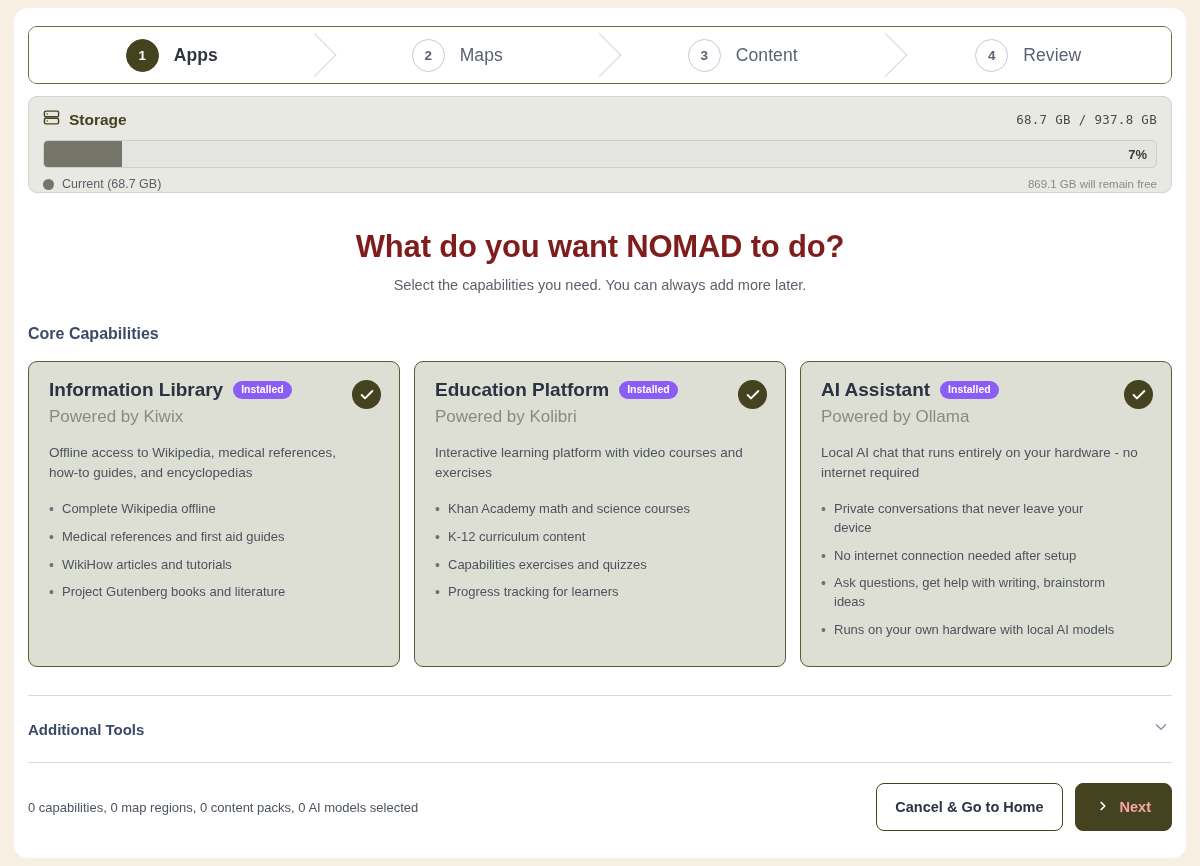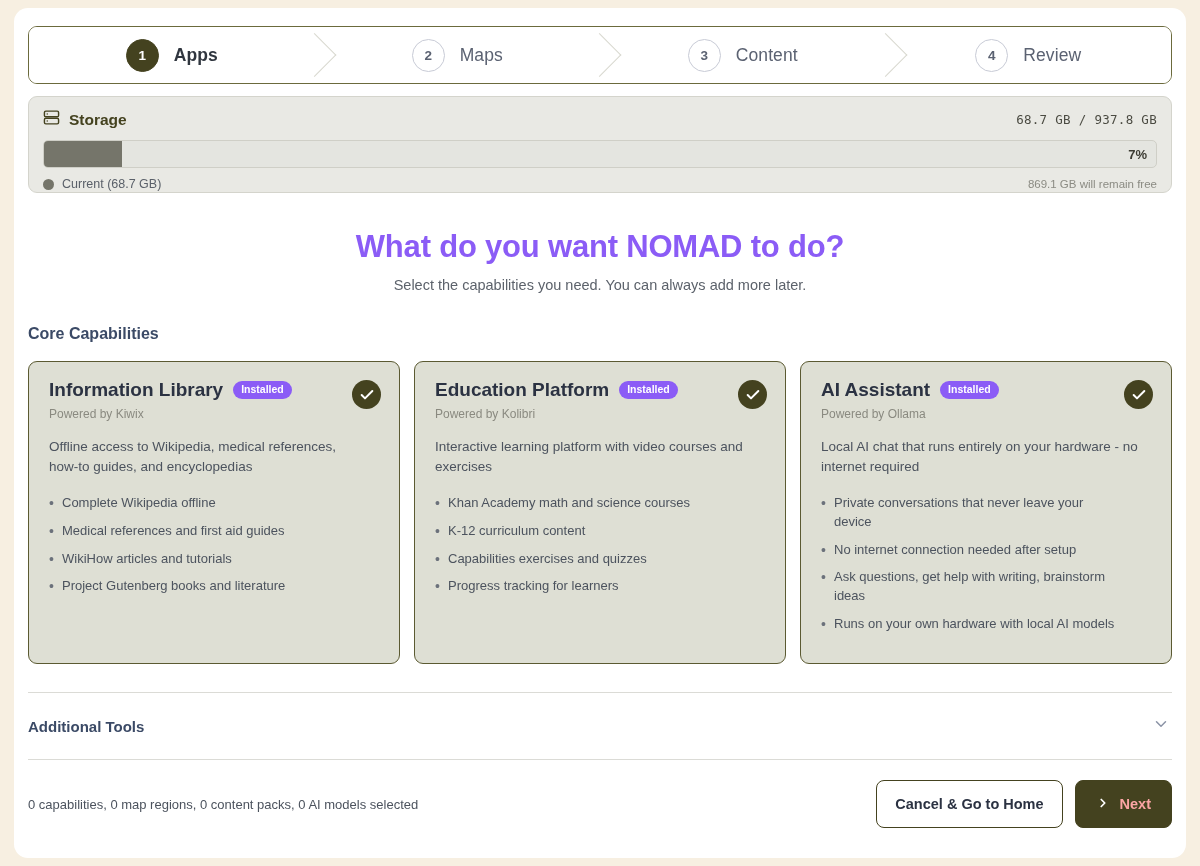--- a/index.html
+++ b/index.html
@@ -166,21 +166,21 @@
   .storage-free {
     font-size: 11.5px;
     color: #8b8b83;
   }
 
   
   .hero { text-align: center; margin-top: 36px; }
   .hero-title {
     font-size: 31px;
     font-weight: bold;
-    color: #8b5cf6;
+    color: #7f1d1d;
     letter-spacing: -.2px;
   }
   .hero-sub {
     margin-top: 12px;
     font-size: 14.5px;
     color: #5c626b;
   }
 
   
   .section-title {
@@ -234,21 +234,21 @@
     width: 29px;
     height: 29px;
     border-radius: 50%;
     background: #44421f;
     display: flex;
     align-items: center;
     justify-content: center;
   }
   .card-powered {
     margin-top: 6px;
-    font-size: 12px;
+    font-size: 17px;
     color: #8a8a80;
   }
   .card-desc {
     margin-top: 16px;
     font-size: 13.5px;
     line-height: 1.48;
     color: #4c535e;
     max-width: 320px;
   }
   .card-list {

